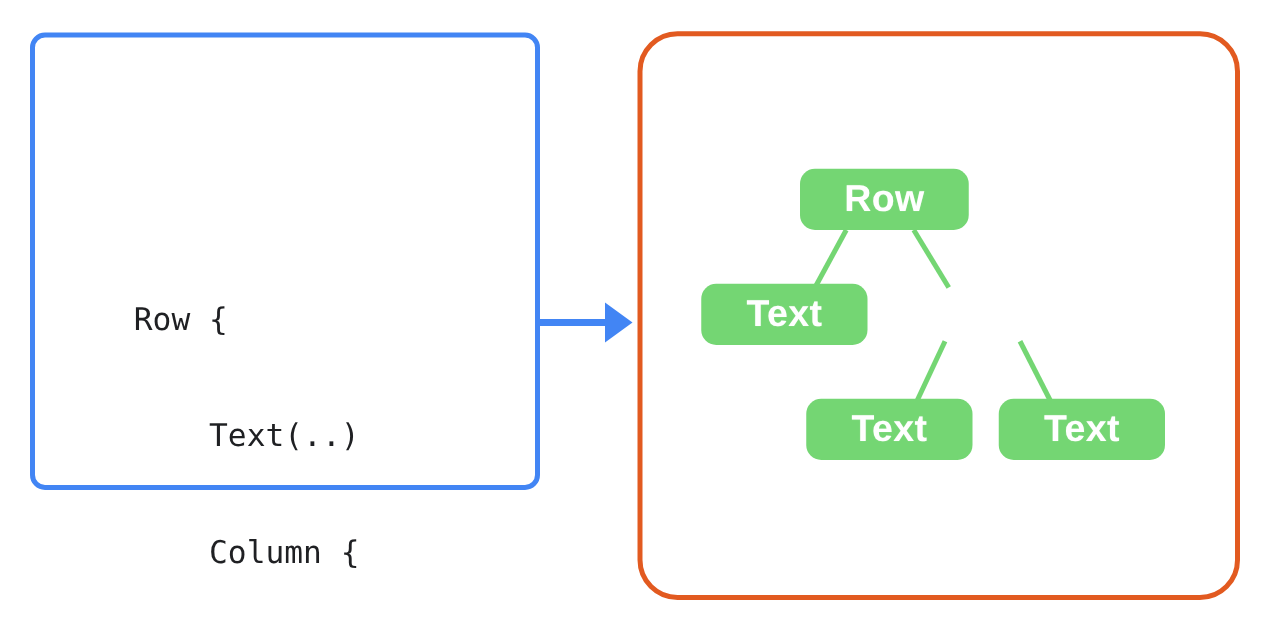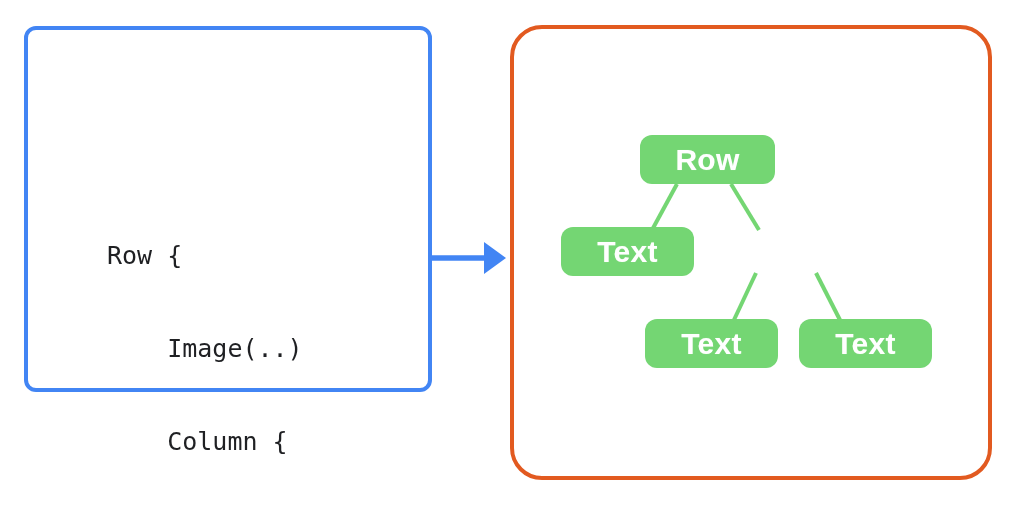--- a/index.html
+++ b/index.html
@@ -89,21 +89,21 @@
   .node-text-right { left: 799px; top: 319px; width: 133px; height: 49px; }
 </style>
 </head>
 <body>
 
 <div class="canvas">
 
   <div class="code-panel">
     <div class="code-block">
       <div>Row {</div>
-      <div>    Image(..)</div>
+      <div>    Text(..)</div>
       <div>    Column {</div>
       
       
       
       
     </div>
   </div>
 
   <svg class="arrow-svg" viewBox="0 0 78 36">
     <line x1="2" y1="18" x2="58" y2="18" stroke="#4285F4" stroke-width="5.5"></line>

